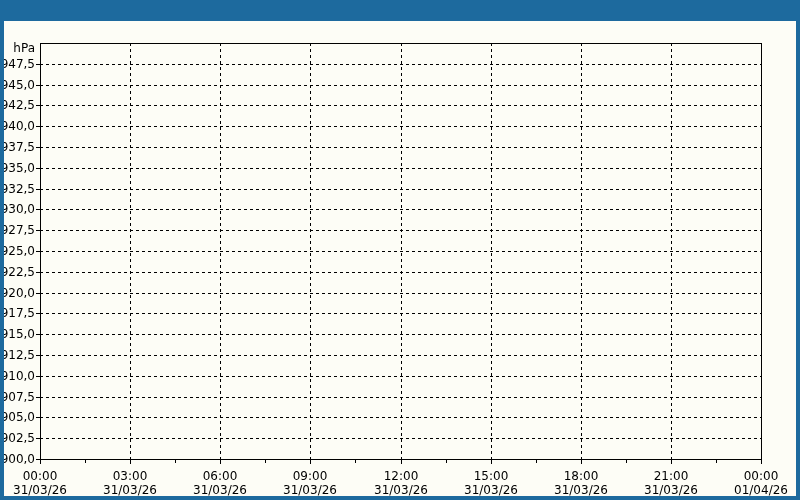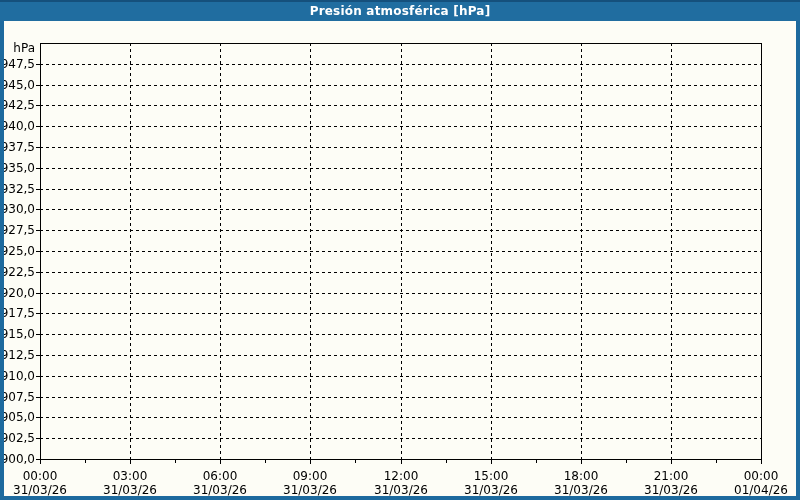--- a/index.html
+++ b/index.html
@@ -28,23 +28,20 @@
   svg{display:block;width:100%;height:100%;}
   .grid{stroke:var(--grid,#000);stroke-width:1;stroke-dasharray:3 3;shape-rendering:crispEdges;}
   .axis{stroke:var(--grid,#000);stroke-width:1;shape-rendering:crispEdges;}
   .plot-border{fill:none;stroke:var(--grid,#000);stroke-width:1;shape-rendering:crispEdges;}
   .lab{font-family:"DejaVu Sans","Liberation Sans",sans-serif;font-size:12px;fill:var(--text,#000);}
 </style>
 </head>
 <body>
 
 <div class="frame">
-  <div class="titlebar">
-    <span>Presión atmosférica [hPa]</span>
-  </div>
   <div class="inner">
     <svg id="chart-svg" viewBox="0 0 792 475" preserveAspectRatio="none">
         <text x="31" y="31" class="lab" text-anchor="end">hPa</text>
         <line x1="36" y1="43" x2="757" y2="43" class="grid"></line>
         <line x1="32" y1="43" x2="36" y2="43" class="axis"></line>
         <text x="31" y="47" class="lab" text-anchor="end">947,5</text>
         <line x1="36" y1="64" x2="757" y2="64" class="grid"></line>
         <line x1="32" y1="64" x2="36" y2="64" class="axis"></line>
         <text x="31" y="68" class="lab" text-anchor="end">945,0</text>
         <line x1="36" y1="84" x2="757" y2="84" class="grid"></line>

